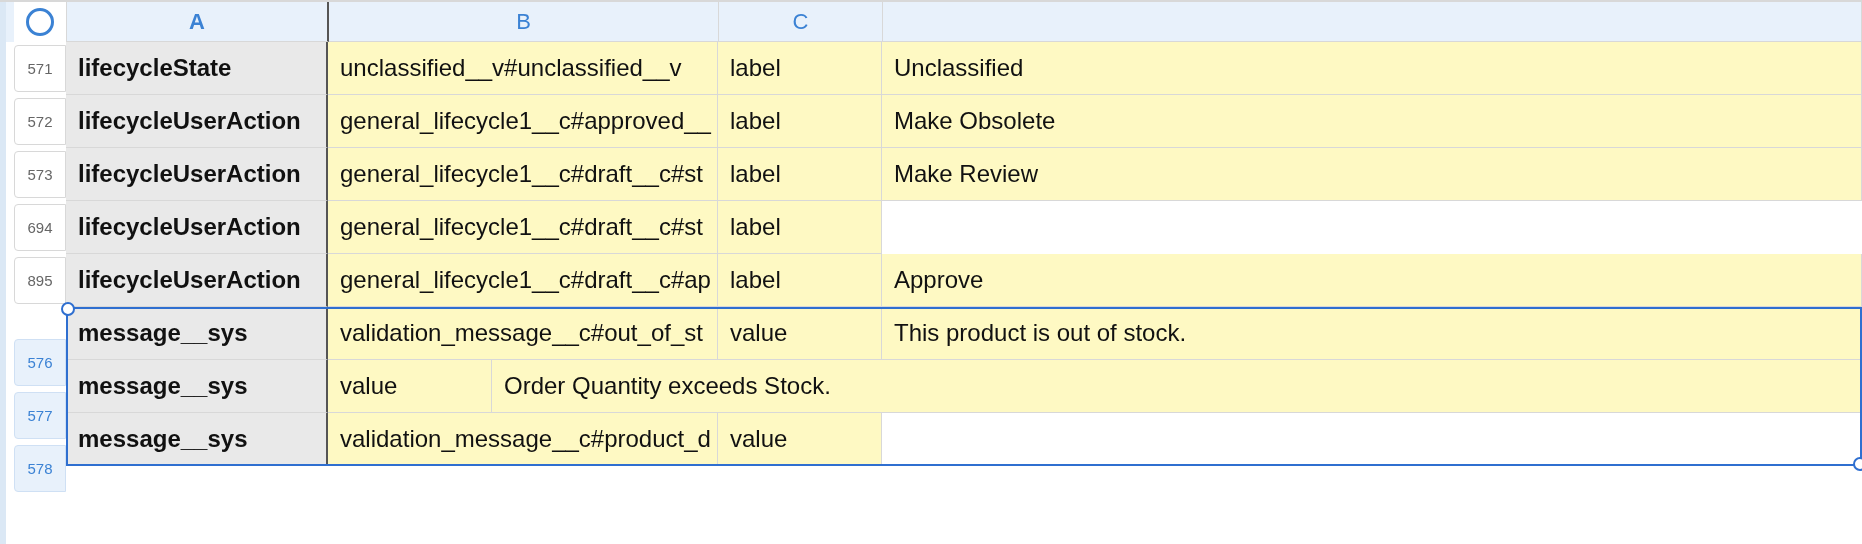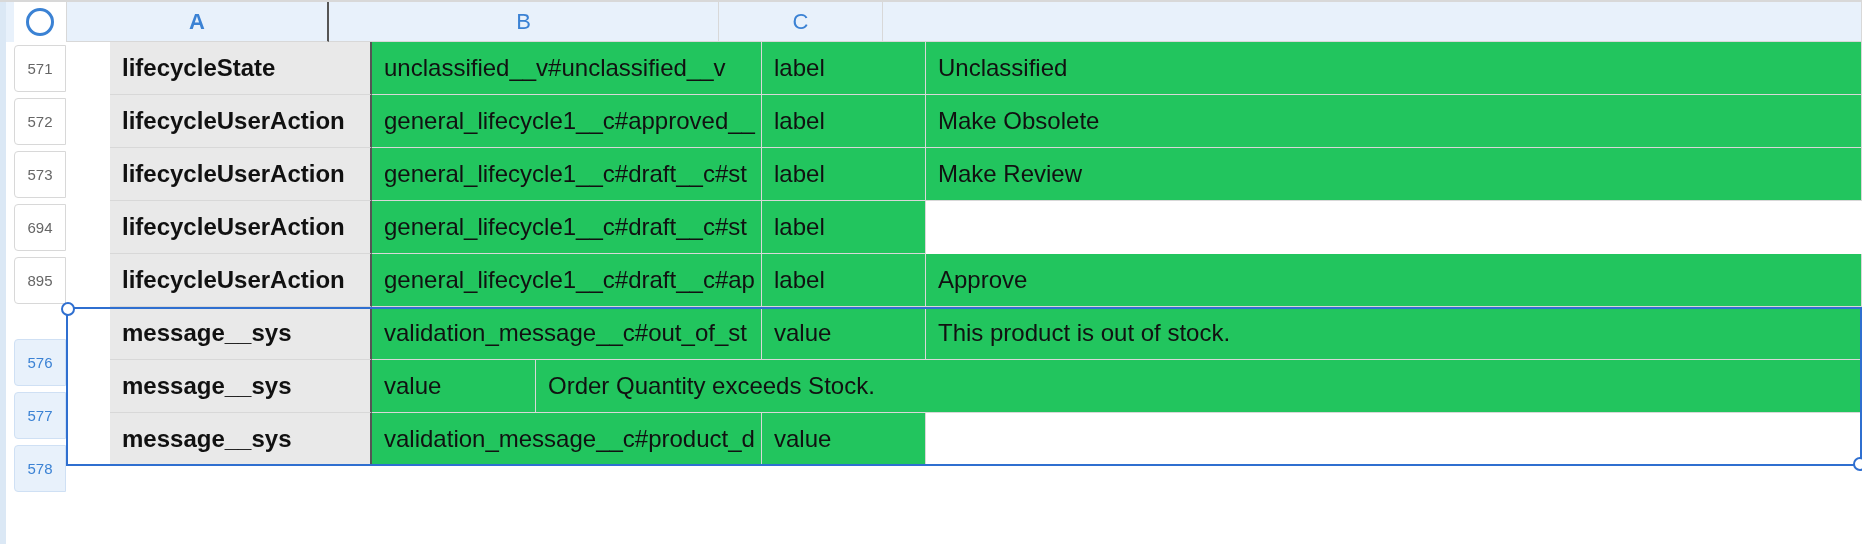--- a/index.html
+++ b/index.html
@@ -34,21 +34,21 @@
   .row{display:flex; align-items:stretch; box-sizing:border-box;}
   .cell{
     box-sizing:border-box;
     border-right:1px solid var(--border-light);
     border-bottom:1px solid var(--border-light);
     display:flex;
     align-items:center;
     padding:0 12px;
     overflow:hidden;
     white-space:nowrap;
-    background:#22c55e;
+    background:#fef9c3;
   }
 
   
   .margin-col{width:14px; flex:0 0 14px; border:none; background:transparent; padding:0;}
   .rownum{
     width:52px; flex:0 0 52px;
     justify-content:center;
     font-size:15px;
     color:#666;
     background:var(--rowhead-bg);
@@ -81,21 +81,21 @@
     border-right:1px solid var(--border-light);
   }
   .corner-circle{
     width:22px; height:22px;
     border:3px solid var(--header-text);
     border-radius:50%;
   }
   .header .col-a{background:var(--header-bg); border-right:2px solid #555;}
 
   .datarow{height:53px;}
-  .datarow .col-a{border-right:2px solid #555;margin-left:44px;}
+  .datarow .col-a{border-right:2px solid #555;}
 
   
   .sel-wrap{
     position:relative;
   }
   .sel .rownum{
     background:var(--sel-row-bg);
     color:var(--sel-row-text);
     border-color:#cfe0f4;
     margin-top:32px;

